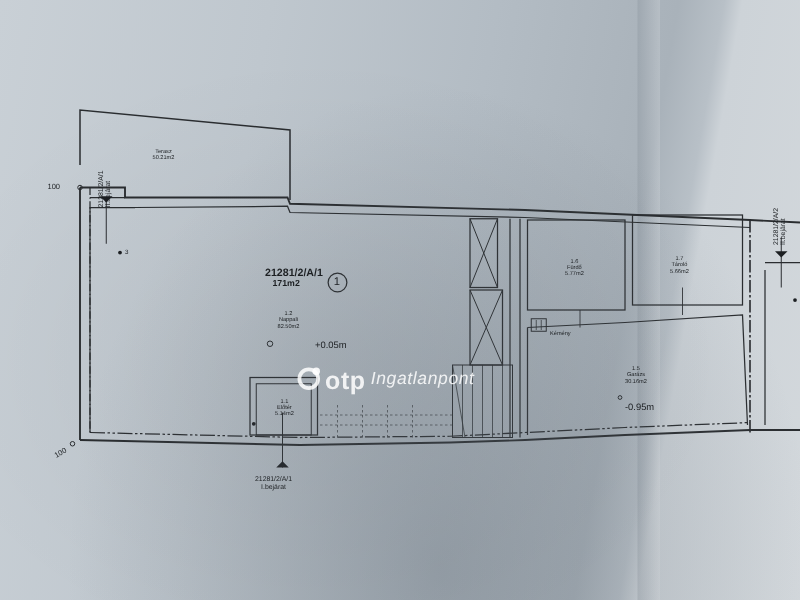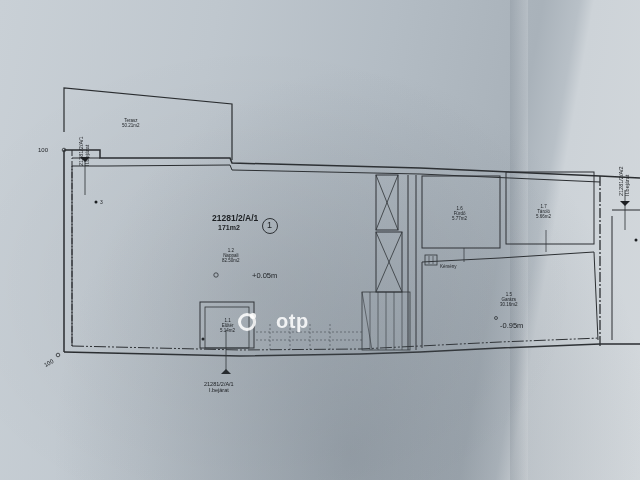--- a/index.html
+++ b/index.html
@@ -9,22 +9,22 @@
   .shade{position:absolute;left:0;top:0;width:640px;height:480px;pointer-events:none;
     background:radial-gradient(ellipse at 55% 95%,rgba(90,100,110,0.35),rgba(0,0,0,0) 60%),
                radial-gradient(ellipse at 40% 60%,rgba(0,0,0,0.05),rgba(0,0,0,0) 60%);}
   .fold{position:absolute;left:510px;top:0;width:18px;height:480px;
     background:linear-gradient(90deg,rgba(120,130,140,0.25),rgba(255,255,255,0.15));}
   svg{position:absolute;left:0;top:0;}
   .lbl{position:absolute;color:#1c1f22;white-space:nowrap;}
   .tiny{font-size:4.5px;line-height:5px;text-align:center;}
   .small{font-size:6px;line-height:7px;}
   .vert{transform:rotate(-90deg);transform-origin:left top;font-size:5.5px;line-height:6px;}
-  .watermark{position:absolute;left:238px;top:310px;color:rgba(255,255,255,0.85);
-    font-size:20px;font-weight:bold;letter-spacing:0.5px;display:flex;align-items:center;gap:20px;}
+  .watermark{position:absolute;left:238px;top:294px;color:rgba(255,255,255,0.85);
+    font-size:20px;font-weight:bold;letter-spacing:0.5px;display:flex;gap:4px;}
   .watermark .brand2{font-weight:normal;font-size:14px;font-style:italic;}
   .wm-icon{width:18px;height:18px;border:3px solid rgba(255,255,255,0.85);border-radius:50%;box-sizing:border-box;position:relative;}
   .wm-icon::after{content:"";position:absolute;right:-3px;top:-3px;width:6px;height:6px;background:rgba(255,255,255,0.9);border-radius:50%;}
 </style>
 </head>
 <body>
 
 <div class="fold"></div>
 
 <svg width="640" height="480" stroke="#2a2d30" fill="none">
@@ -162,13 +162,14 @@
   <div>21281/2/A/2</div>
   <div>II.bejárat</div>
 </div>
 
 <div class="lbl small" style="left:38px;top:147px;">100</div>
 <div class="lbl small" style="left:44px;top:360px;transform:rotate(-30deg);">100</div>
 
 <div class="watermark">
   <span class="wm-icon"></span>
   <span>otp</span>
+  <span class="brand2">Ingatlanpont</span>
 </div>
 
 </body></html>

